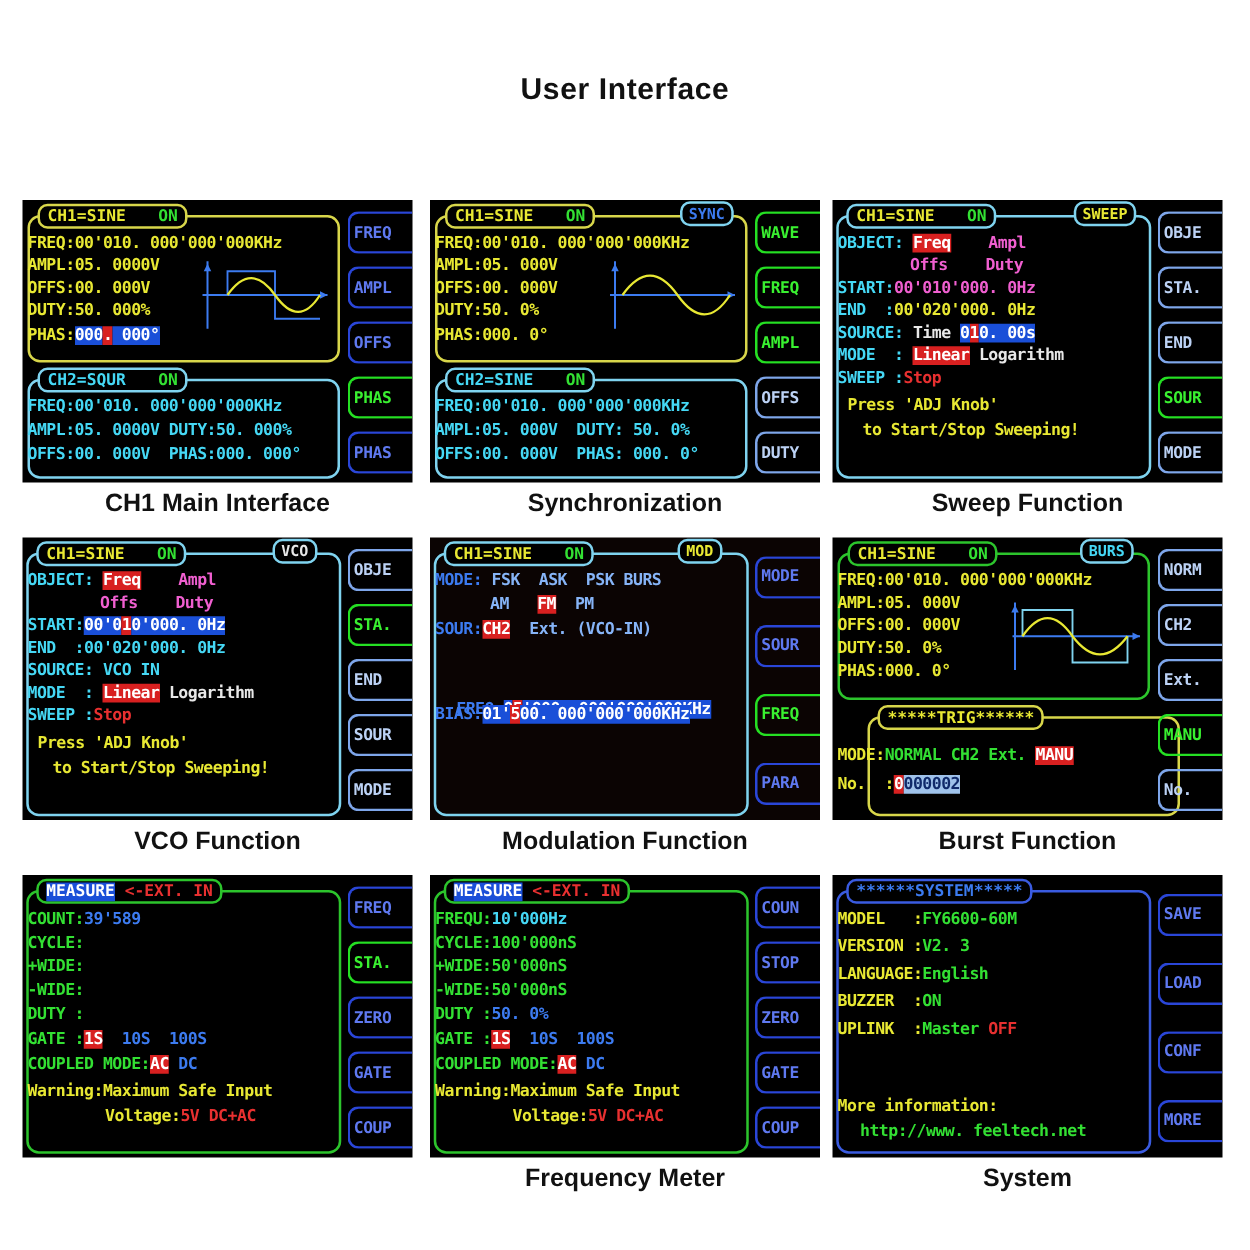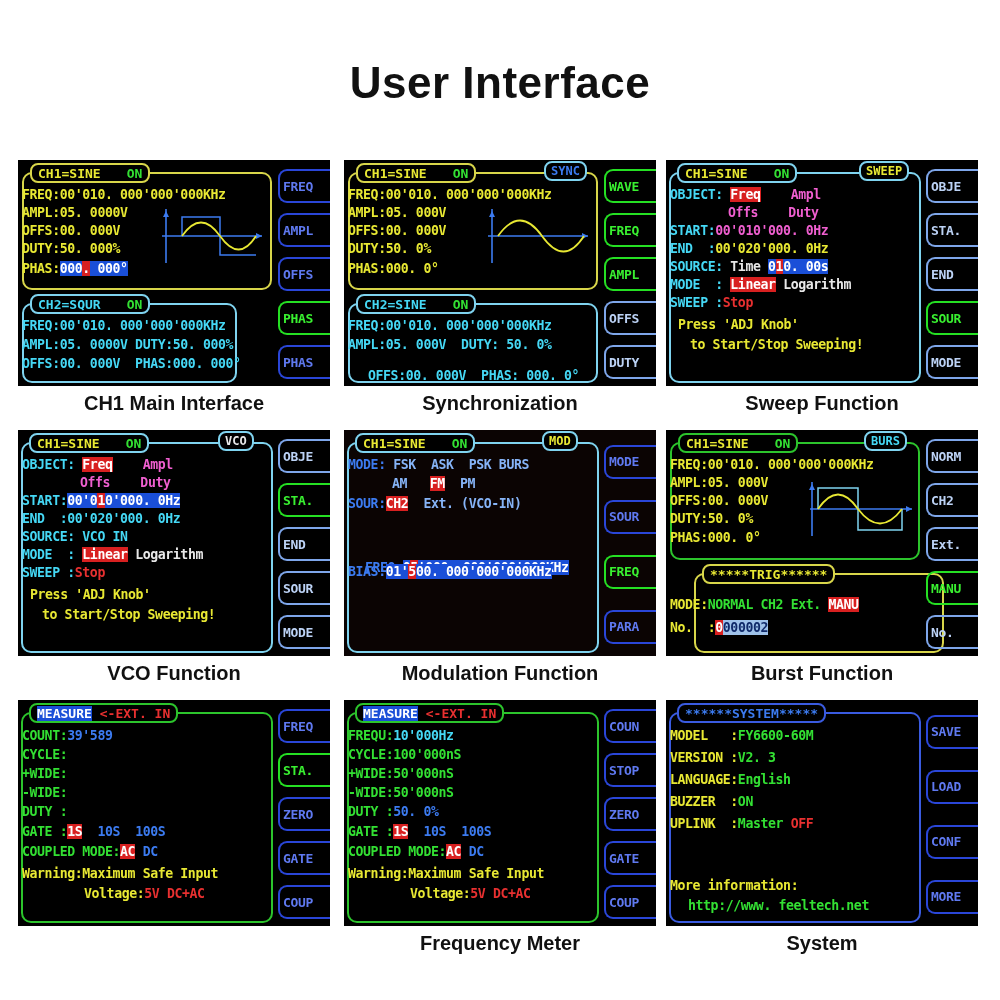--- a/index.html
+++ b/index.html
@@ -6,21 +6,21 @@
   html, body {
     margin: 0; padding: 0;
     width: 1000px; height: 1000px;
     background: #ffffff;
     font-family: "Liberation Sans", sans-serif;
   }
   #root { position: relative; width: 1000px; height: 1000px; background:#fff; }
 
   .page-title {
     position: absolute; top: 58px; left: 0; width: 1000px;
-    text-align: center; font-size: 44px; font-weight: 700;
+    text-align: center; font-size: 24px; font-weight: 700;
     color: #111; letter-spacing: 0.5px;
     font-family: "Liberation Sans", sans-serif;
   }
 
   .grid {
     position: absolute; top: 160px; left: 18px;
     width: 964px;
   }
   .row { position: relative; height: 270px; }
   .cell { position: absolute; top: 0; width: 312px; height: 270px; }
@@ -143,21 +143,21 @@
 
             <svg class="wave" style="left:140px; top:45px;" width="110" height="62" viewBox="0 0 110 62">
               <path d="M8 4 L8 58" stroke="#3c7bf0" stroke-width="1.6" fill="none"></path>
               <path d="M8 6 L5 12 L11 12 Z" fill="#3c7bf0"></path>
               <path d="M4 31 L104 31" stroke="#3c7bf0" stroke-width="1.6" fill="none"></path>
               <path d="M104 31 L98 28 L98 34 Z" fill="#3c7bf0"></path>
               <path d="M24 31 L24 12 L62 12 L62 50 L98 50" stroke="#3c7bf0" stroke-width="1.5" fill="none"></path>
               <path d="M24 31 Q43 4 62 31 Q81 58 98 31" stroke="#e8e833" stroke-width="1.8" fill="none"></path>
             </svg>
 
-            <div class="pbox" style="left:4px; top:143px; width:215px; height:80px;">
+            <div class="pbox" style="left:4px; top:143px; width:250px; height:80px;">
               <div class="hdr">
                 <span class="c">CH2=SQUR</span>
                 <span class="g">ON</span>
               </div>
             </div>
             <div class="ln c" style="top:158px;">FREQ:00'010. 000'000'000KHz</div>
             <div class="ln c" style="top:177px;">AMPL:05. 0000V DUTY:50. 000%</div>
             <div class="ln c" style="top:196px;">OFFS:00. 000V  PHAS:000. 000°</div>
           </div>
 
@@ -201,21 +201,21 @@
             </svg>
 
             <div class="pbox" style="left:4px; top:143px; width:250px; height:80px;">
               <div class="hdr">
                 <span class="c">CH2=SINE</span>
                 <span class="g">ON</span>
               </div>
             </div>
             <div class="ln c" style="top:158px;">FREQ:00'010. 000'000'000KHz</div>
             <div class="ln c" style="top:177px;">AMPL:05. 000V  DUTY: 50. 0%</div>
-            <div class="ln c" style="top:208px;padding-left:20px;">OFFS:00. 000V  PHAS: 000. 0°</div>
+            <div class="ln c" style="top:196px;">OFFS:00. 000V  PHAS: 000. 0°</div>
           </div>
 
           <div class="btncol">
             <div class="sbtn grn">WAVE</div>
             <div class="sbtn grn">FREQ</div>
             <div class="sbtn grn">AMPL</div>
             <div class="sbtn lt">OFFS</div>
             <div class="sbtn lt">DUTY</div>
           </div>
         </div>

